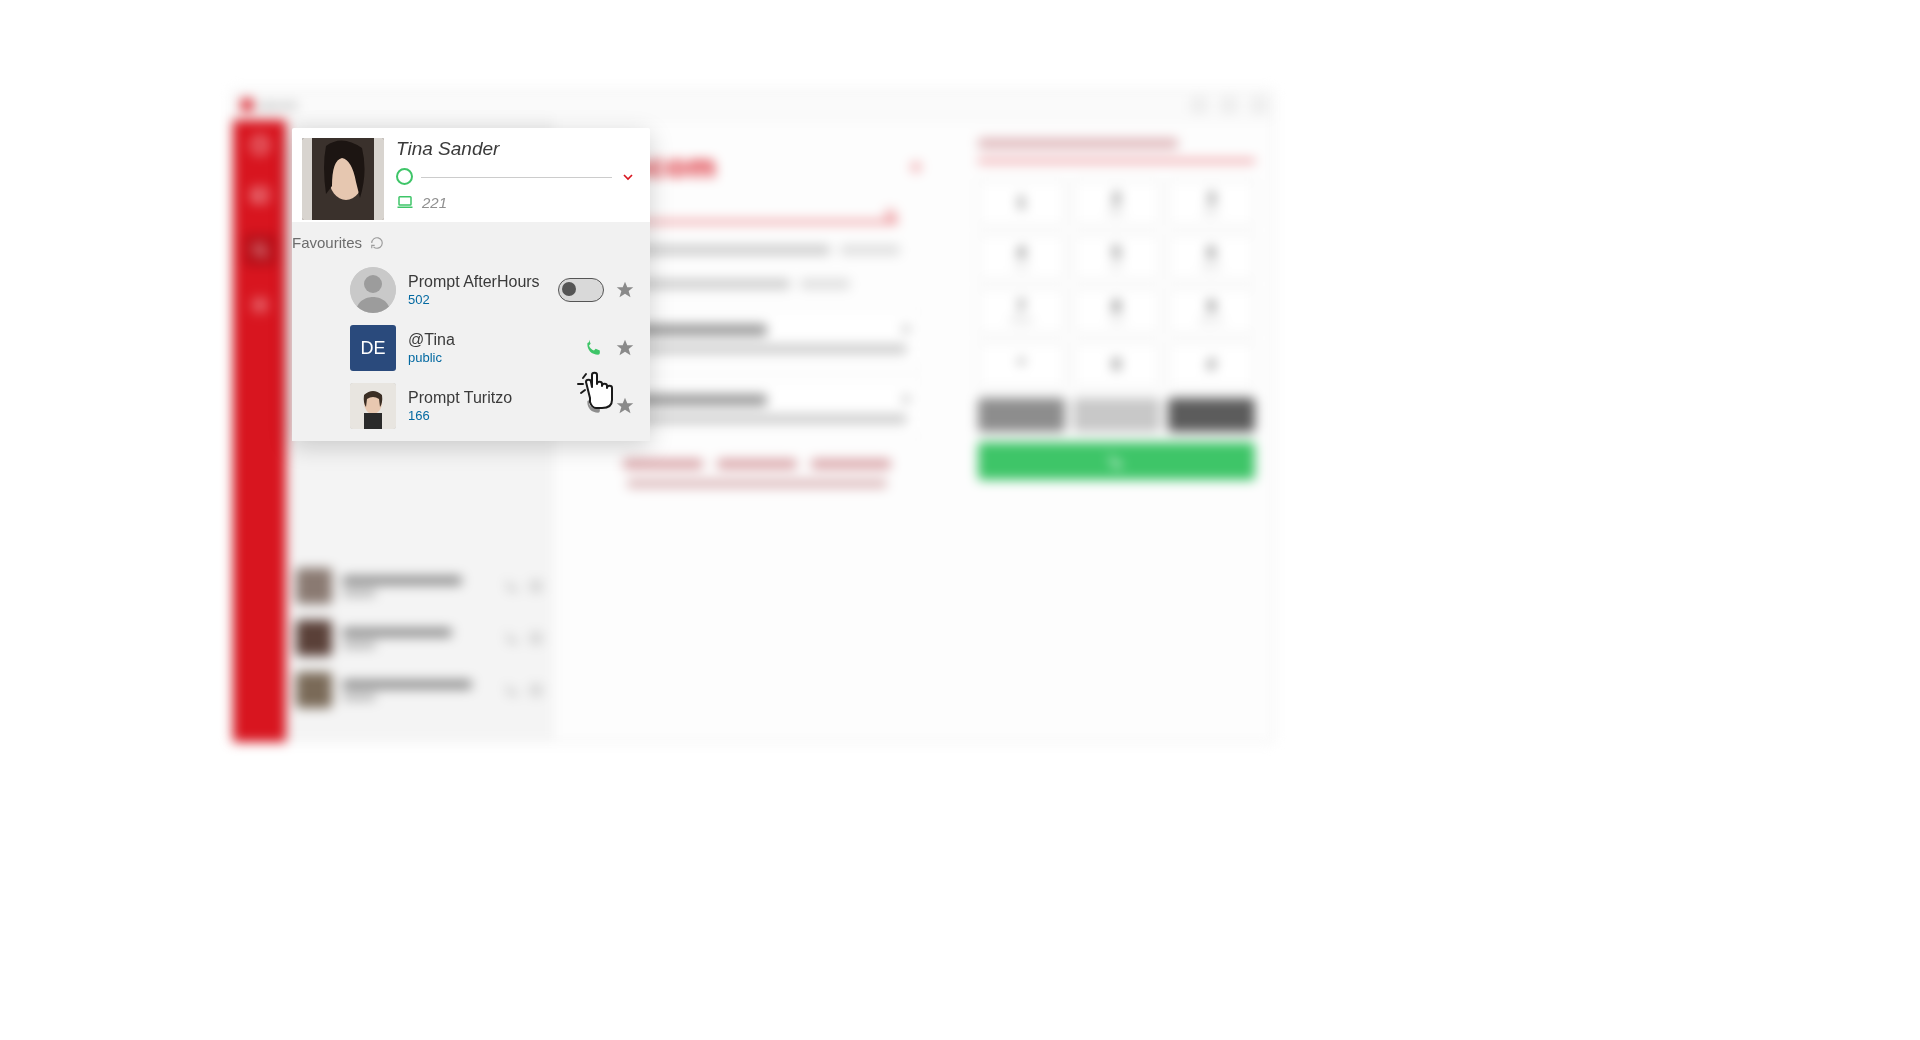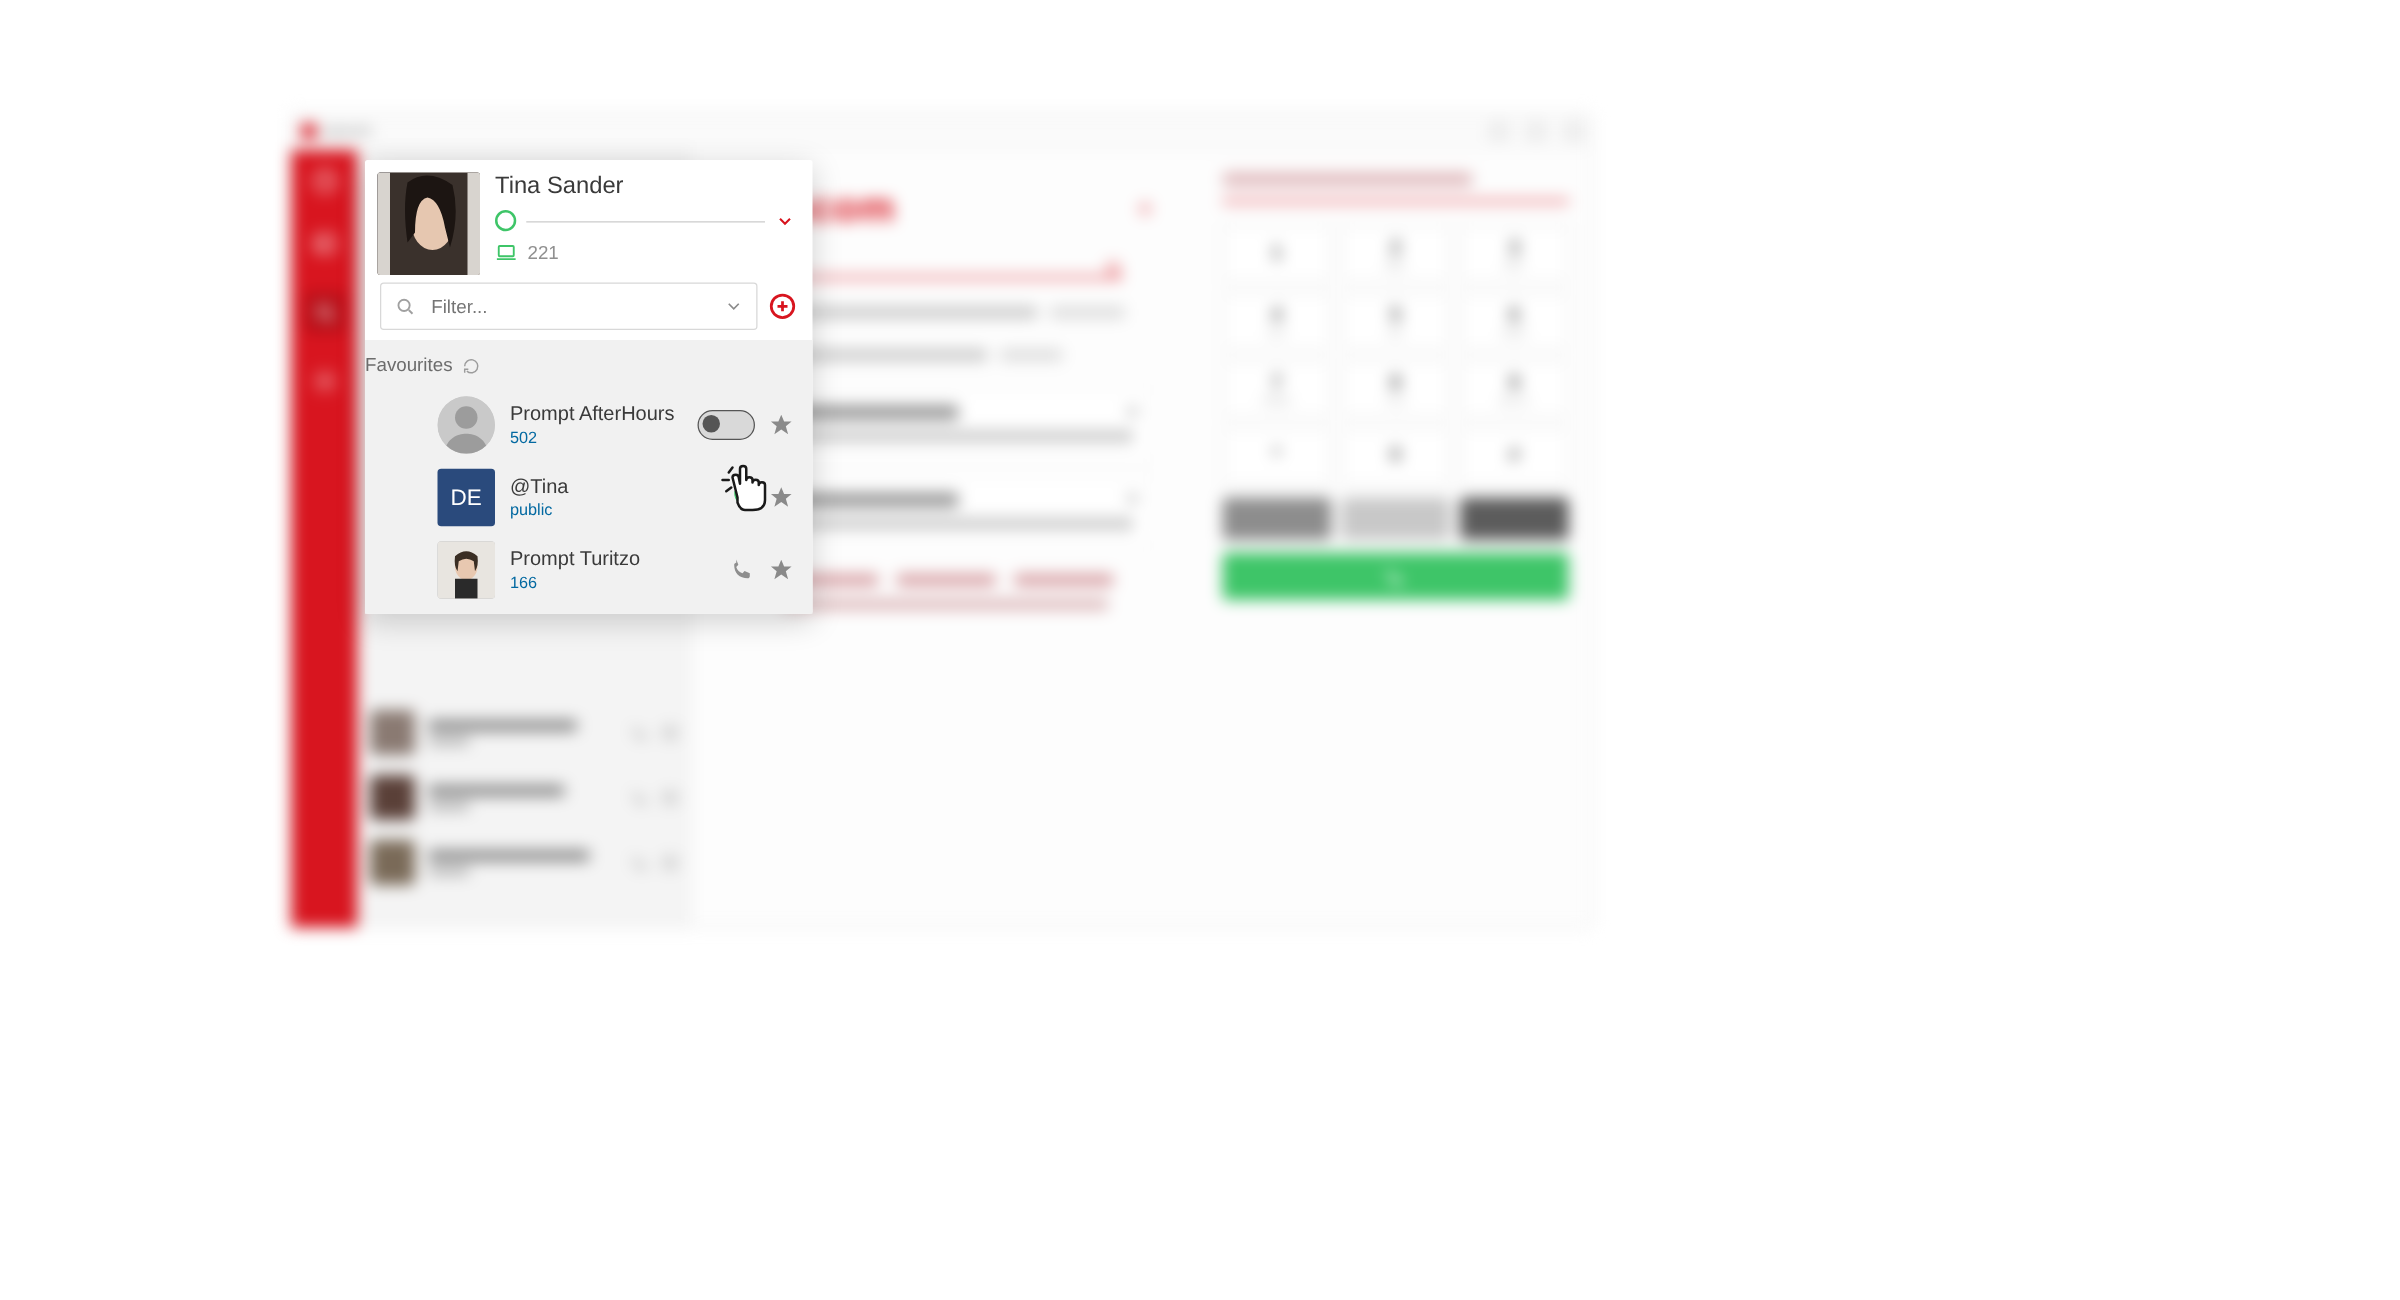--- a/index.html
+++ b/index.html
@@ -42,21 +42,21 @@
   .keypad{display:grid;grid-template-columns:repeat(3,1fr);gap:8px;}
   .key{background:#fff;border:1px solid #ddd;border-radius:3px;height:44px;display:flex;flex-direction:column;align-items:center;justify-content:center;}
   .key .n{font-size:16px;color:#555;font-weight:600;}
   .key .let{font-size:8px;color:#aaa;}
   .dial-actions{display:grid;grid-template-columns:repeat(3,1fr);gap:8px;margin-top:10px;}
   .act{height:34px;border-radius:3px;display:flex;align-items:center;justify-content:center;color:#fff;font-size:12px;}
   .act.g1{background:#8d8d8d;} .act.g2{background:#c8c8c8;} .act.g3{background:#5c5c5c;}
   .call-btn{height:38px;background:#3ec568;border-radius:3px;margin-top:10px;display:flex;align-items:center;justify-content:center;color:#fff;}
   
   .panel{position:absolute;left:292px;top:128px;width:358px;background:#fff;box-shadow:0 6px 24px rgba(0,0,0,0.18);border-radius:2px;z-index:5;}
-  .header{display:flex;padding:10px 14px 2px 10px;gap:12px;}
+  .header{display:flex;padding:10px 14px 2px 10px;gap:12px;font-style:italic;}
   .avatar-me{width:82px;height:82px;border-radius:2px;background:linear-gradient(135deg,#2a2220,#6e5c52);flex-shrink:0;position:relative;overflow:hidden;}
   .avatar-me svg{position:absolute;inset:0;}
   .me-info{flex:1;padding-top:0;}
   .me-name{font-size:19px;color:#3a3a3a;font-weight:400;}
   .status-row{display:flex;align-items:center;gap:8px;margin-top:8px;}
   .status-circ{width:13px;height:13px;border:2px solid #3ec568;border-radius:50%;}
   .status-line{flex:1;height:1px;border-bottom:1px solid #ccc;}
   .chev{color:#d8151f;}
   .ext-row{display:flex;align-items:center;gap:8px;margin-top:8px;color:#909090;font-size:15px;}
   .laptop-ic{color:#3ec568;}
@@ -299,36 +299,20 @@
       </div>
       <div class="ext-row">
         <svg class="laptop-ic" width="18" height="18" viewBox="0 0 24 24" fill="none" stroke="currentColor" stroke-width="2">
             <rect x="4" y="5" width="16" height="11" rx="1"></rect>
             <path d="M2 19h20"></path>
           </svg>
         <span>221</span>
       </div>
     </div>
   </div>
-  <div class="filter-row">
-    <div class="filter-box">
-      <svg class="sic" width="18" height="18" viewBox="0 0 24 24" fill="none" stroke="currentColor" stroke-width="2">
-          <circle cx="11" cy="11" r="6"></circle>
-          <path d="M20 20l-4-4"></path>
-        </svg>
-      <input placeholder="Filter..." style="">
-      <svg class="dd" width="16" height="16" viewBox="0 0 24 24" fill="none" stroke="currentColor" stroke-width="2">
-          <path d="M6 9l6 6 6-6"></path>
-        </svg>
-    </div>
-    <svg class="plus-circ" width="24" height="24" viewBox="0 0 24 24" fill="none" stroke="currentColor" stroke-width="2.2">
-        <circle cx="12" cy="12" r="9"></circle>
-        <path d="M12 8v8M8 12h8"></path>
-      </svg>
-  </div>
   <div class="list-area">
     <div class="fav-head">
       <span>Favourites</span>
       <svg class="rf" width="14" height="14" viewBox="0 0 24 24" fill="none" stroke="currentColor" stroke-width="2">
           <path d="M3 12a9 9 0 1 1 3 6.7"></path>
           <path d="M3 21v-5h5"></path>
         </svg>
     </div>
     <div id="contacts-container">
         <div class="contact">

